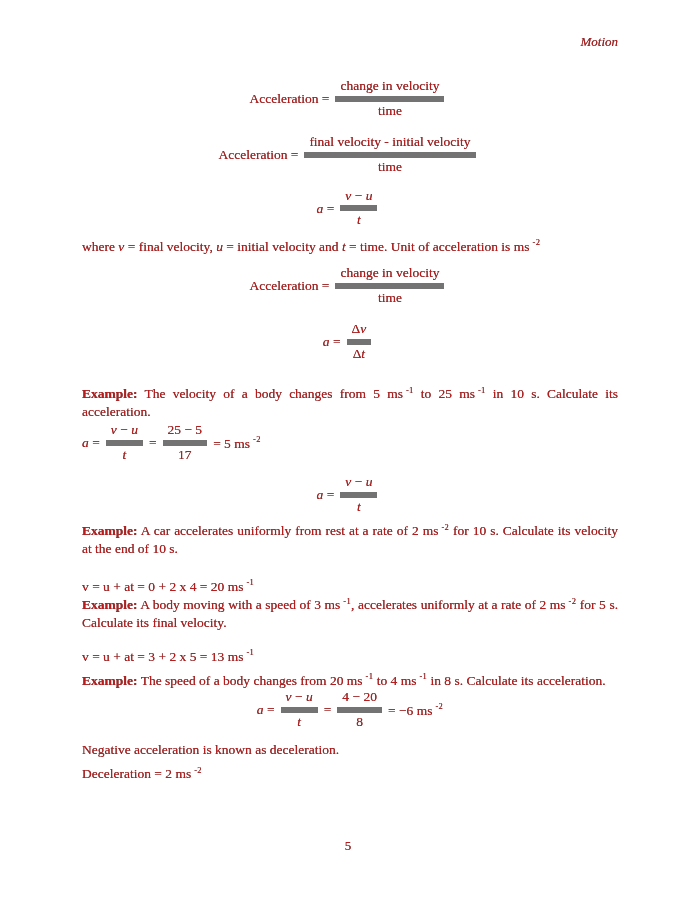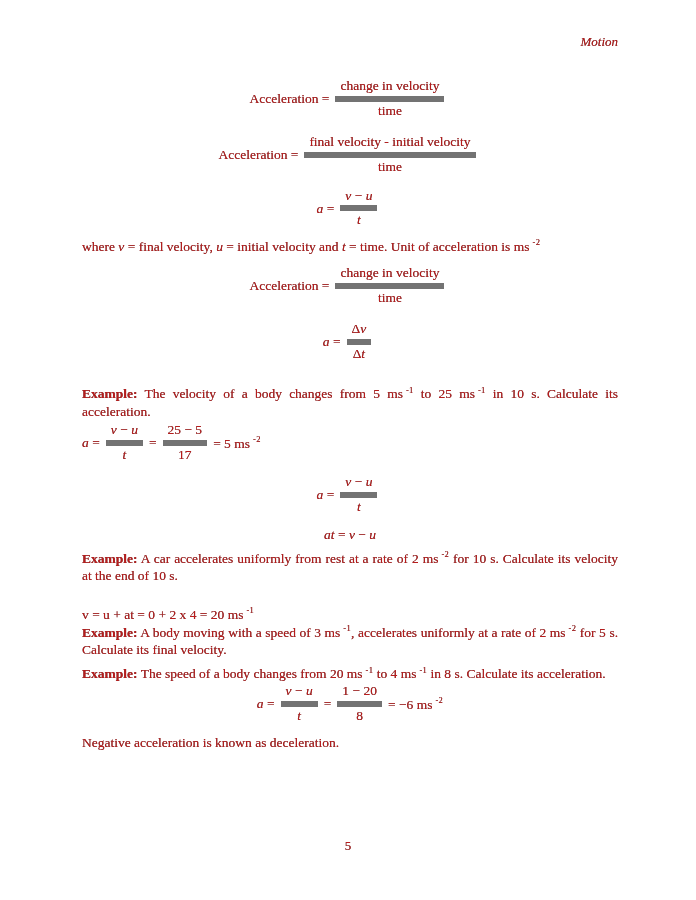--- a/index.html
+++ b/index.html
@@ -111,39 +111,40 @@
           </span>
           <span class="seg" data-name="text-run"><span data-name="text-segment"> = 5 ms</span><sup data-name="superscript-exponent">-2</sup></span>
         </div>
         <div class="block eq align-center" data-name="eq-a-equals-v-minus-u-over-t-2">
           <span class="seg" data-name="text-run"><em data-name="italic-variable">a</em><span data-name="text-segment"> = </span></span>
           <span class="frac" data-name="fraction">
             <span class="num" data-name="fraction-numerator"><em data-name="italic-variable">v</em><span data-name="text-segment"> − </span><em data-name="italic-variable">u</em></span>
             <span class="den" data-name="fraction-denominator"><em data-name="italic-variable">t</em></span>
           </span>
         </div>
-        <div class="block eq align-center" data-name="eq-at-equals-v-minus-u">
-          <span class="seg" data-name="text-run"><em data-name="italic-variable">at</em><span data-name="text-segment"> = </span><em data-name="italic-variable">v</em><span data-name="text-segment"> − </span><em data-name="italic-variable">u</em></span>
-        </div>
         <div class="block p align-justify" data-name="para-example-2"><span class="seg" data-name="text-run"><strong data-name="bold-text">Example:</strong><span data-name="text-segment"> A car accelerates uniformly from rest at a rate of 2 ms</span><sup data-name="superscript-exponent">-2</sup><span data-name="text-segment"> for 10 s. Calculate its velocity at the end of 10 s.</span></span></div>
         <div class="block eq align-left" data-name="eq-example-2-working">
           <span class="seg" data-name="text-run"><span data-name="text-segment">v = u + at = 0 + 2 x 4 = 20 ms</span><sup data-name="superscript-exponent">-1</sup></span>
         </div>
         <div class="block p align-justify" data-name="para-example-3"><span class="seg" data-name="text-run"><strong data-name="bold-text">Example:</strong><span data-name="text-segment"> A body moving with a speed of 3 ms</span><sup data-name="superscript-exponent">-1</sup><span data-name="text-segment">, accelerates uniformly at a rate of 2 ms</span><sup data-name="superscript-exponent">-2</sup><span data-name="text-segment"> for 5 s. Calculate its final velocity.</span></span></div>
+        <div class="block eq align-left" data-name="eq-example-3-working">
+          <span class="seg" data-name="text-run"><span data-name="text-segment">v = u + at = 3 + 2 x 5 = 13 ms</span><sup data-name="superscript-exponent">-1</sup></span>
+        </div>
         <div class="block p align-justify" data-name="para-example-4"><span class="seg" data-name="text-run"><strong data-name="bold-text">Example:</strong><span data-name="text-segment"> The speed of a body changes from 20 ms</span><sup data-name="superscript-exponent">-1</sup><span data-name="text-segment"> to 4 ms</span><sup data-name="superscript-exponent">-1</sup><span data-name="text-segment"> in 8 s. Calculate its acceleration.</span></span></div>
         <div class="block eq align-center" data-name="eq-example-4-working">
           <span class="seg" data-name="text-run"><em data-name="italic-variable">a</em><span data-name="text-segment"> = </span></span>
           <span class="frac" data-name="fraction">
             <span class="num" data-name="fraction-numerator"><em data-name="italic-variable">v</em><span data-name="text-segment"> − </span><em data-name="italic-variable">u</em></span>
             <span class="den" data-name="fraction-denominator"><em data-name="italic-variable">t</em></span>
           </span>
           <span class="seg" data-name="text-run"><span data-name="text-segment"> = </span></span>
           <span class="frac" data-name="fraction">
-            <span class="num" data-name="fraction-numerator"><span data-name="text-segment">1 − 20</span></span>
+            <span class="num" data-name="fraction-numerator"><span data-name="text-segment">4 − 20</span></span>
             <span class="den" data-name="fraction-denominator"><span data-name="text-segment">8</span></span>
           </span>
           <span class="seg" data-name="text-run"><span data-name="text-segment"> = −6 ms</span><sup data-name="superscript-exponent">-2</sup></span>
         </div>
         <div class="block p align-left" data-name="para-negative-acceleration"><span class="seg" data-name="text-run"><span data-name="text-segment">Negative acceleration is known as deceleration.</span></span></div>
+        <div class="block p align-left" data-name="para-deceleration-value"><span class="seg" data-name="text-run"><span data-name="text-segment">Deceleration = 2 ms</span><sup data-name="superscript-exponent">-2</sup></span></div>
       </div>
   </div>
   <div class="page-footer" data-name="page-number">5</div>
 </div>
 
 </body></html>

